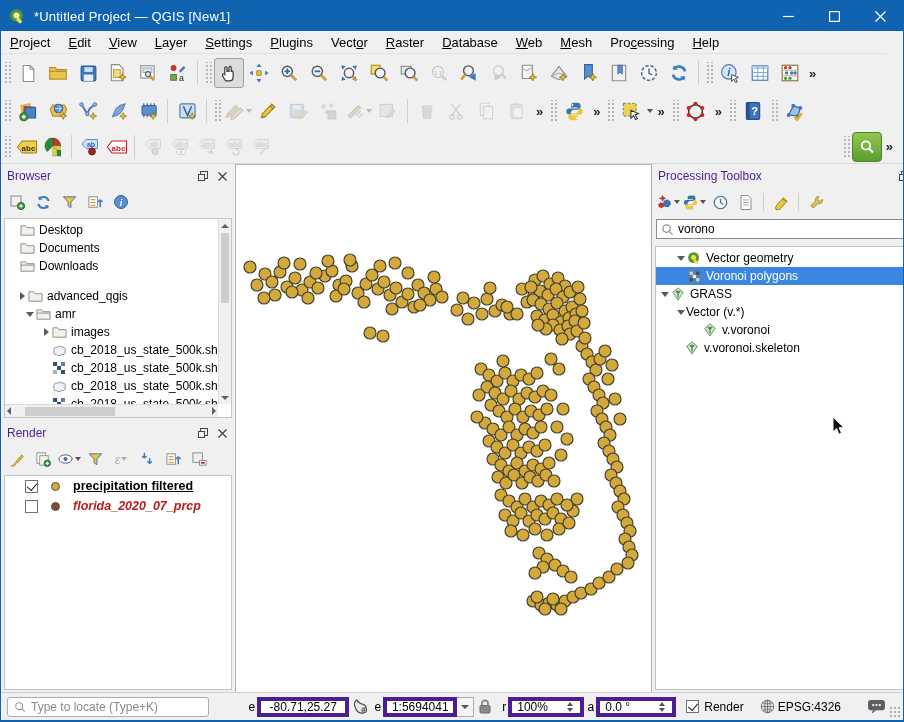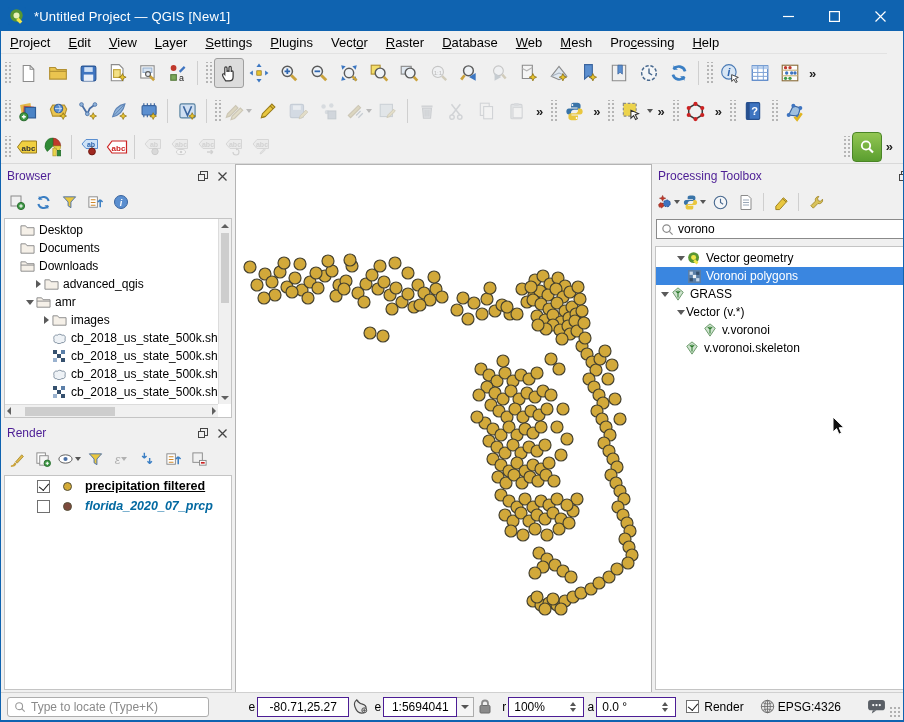--- a/index.html
+++ b/index.html
@@ -52,39 +52,39 @@
 
   
   .vscroll{position:absolute;top:0;right:0;width:13px;bottom:0;background:#f0f0f0;border-left:1px solid #dcdcdc}
   .vscroll .arr{height:13px;display:flex;align-items:center;justify-content:center}
   .vscroll .thumb{position:absolute;left:2px;right:2px;background:#cdcdcd;border-radius:0}
   .hscroll{position:absolute;left:0;right:0;bottom:0;height:13px;background:#f0f0f0;border-top:1px solid #dcdcdc;display:flex;align-items:center}
   .hscroll .thumb{height:9px;background:#cdcdcd;margin-left:14px;width:90px}
   .sarr{width:0;height:0;border:4px solid transparent}
 
   
-  .lrow{height:20px;display:flex;align-items:center;gap:13px;padding-left:32px;font-size:12.5px}
+  .lrow{height:20px;display:flex;align-items:center;gap:13px;padding-left:20px;font-size:12.5px}
   .checkbox{width:13px;height:13px;border:1px solid #707070;background:#fff;position:relative;flex:none}
   .checkbox.checked::after{content:"";position:absolute;left:2.5px;top:0px;width:4.5px;height:8px;border:solid #1a1a1a;border-width:0 1.8px 1.8px 0;transform:rotate(40deg)}
   .lsym{width:9px;height:9px;border-radius:50%;border:1px solid #55503a;flex:none}
   .lname.sel{font-weight:bold;text-decoration:underline}
-  .lname.off{font-style:italic;color:#0369a1;font-weight:bold}
+  .lname.off{font-style:italic;color:#b91c1c;font-weight:bold}
 
   
   .searchbox{margin:3px 4px;height:20px;background:#fff;border:1px solid #8a8a8a;display:flex;align-items:center;padding:0 4px;gap:4px}
   .searchbox .q{font-size:12px;color:#000;flex:1}
 
   
   #map-canvas{position:absolute;left:234px;top:163px;width:417px;height:529px;background:#fff;border:1px solid #b4b4b4}
 
   
   .statusbar{position:absolute;left:0;right:0;bottom:0;height:28px;background:#f0f0f0;border-top:1px solid #d0d0d0;display:flex;align-items:center;font-size:12px;color:#000}
   .locator{width:202px;height:20px;margin-left:6px;border:1px solid #adadad;border-radius:3px;background:#fff;display:flex;align-items:center;gap:5px;padding:0 6px;color:#8a8a8a}
   .sb-lbl{margin:0 2px;color:#000;width:8px;overflow:hidden;text-align:right;flex:none}
-  .sb-box{height:20px;background:#fff;border:1px solid #4c1d95;display:flex;align-items:center;justify-content:center;padding:0 5px}
+  .sb-box{height:20px;background:#fff;border:4px solid #4c1d95;display:flex;align-items:center;justify-content:center;padding:0 5px}
   .spin{display:flex;flex-direction:column;justify-content:center;gap:2px;margin-left:4px;padding-right:2px}
   .spin .u{width:0;height:0;border:3.5px solid transparent;border-bottom:4px solid #555;border-top:none}
   .spin .d{width:0;height:0;border:3.5px solid transparent;border-top:4px solid #555;border-bottom:none}
   .combo-arrow{width:17px;height:20px;border:1px solid #adadad;border-left:none;background:#f5f5f5;display:flex;align-items:center;justify-content:center}
   .grip-corner{position:absolute;right:2px;bottom:2px;width:12px;height:12px;background-image:radial-gradient(#b0b0b0 1px,transparent 1.2px);background-size:4px 4px}
 
   .cursor{position:absolute;pointer-events:none}
 </style>
 </head>
 <body>
@@ -658,21 +658,21 @@
           <div class="trow" style="padding-left: 4px;">
             <span class="exp"></span>
             <span class="ticon">
               <svg width="15" height="13" viewBox="0 0 16 13">
                 <path d="M1 1.5h5l1.5 2H15v8H1z" fill="#f5f0e8" stroke="#8a8a8a"></path>
                 <path d="M1 5h14" stroke="#8a8a8a" fill="none"></path>
               </svg>
             </span>
             <span>Downloads</span>
           </div>
-          <div class="trow" style="padding-left: 28px;">
+          <div class="trow" style="padding-left: 12px; margin-top: 12px;">
             <span class="exp">
               <span class="exp-r"></span>
             </span>
             <span class="ticon">
               <svg width="15" height="13" viewBox="0 0 16 13">
                 <path d="M1 1.5h5l1.5 2H15v8H1z" fill="#f5f0e8" stroke="#8a8a8a"></path>
               </svg>
             </span>
             <span>advanced_qgis</span>
           </div>

